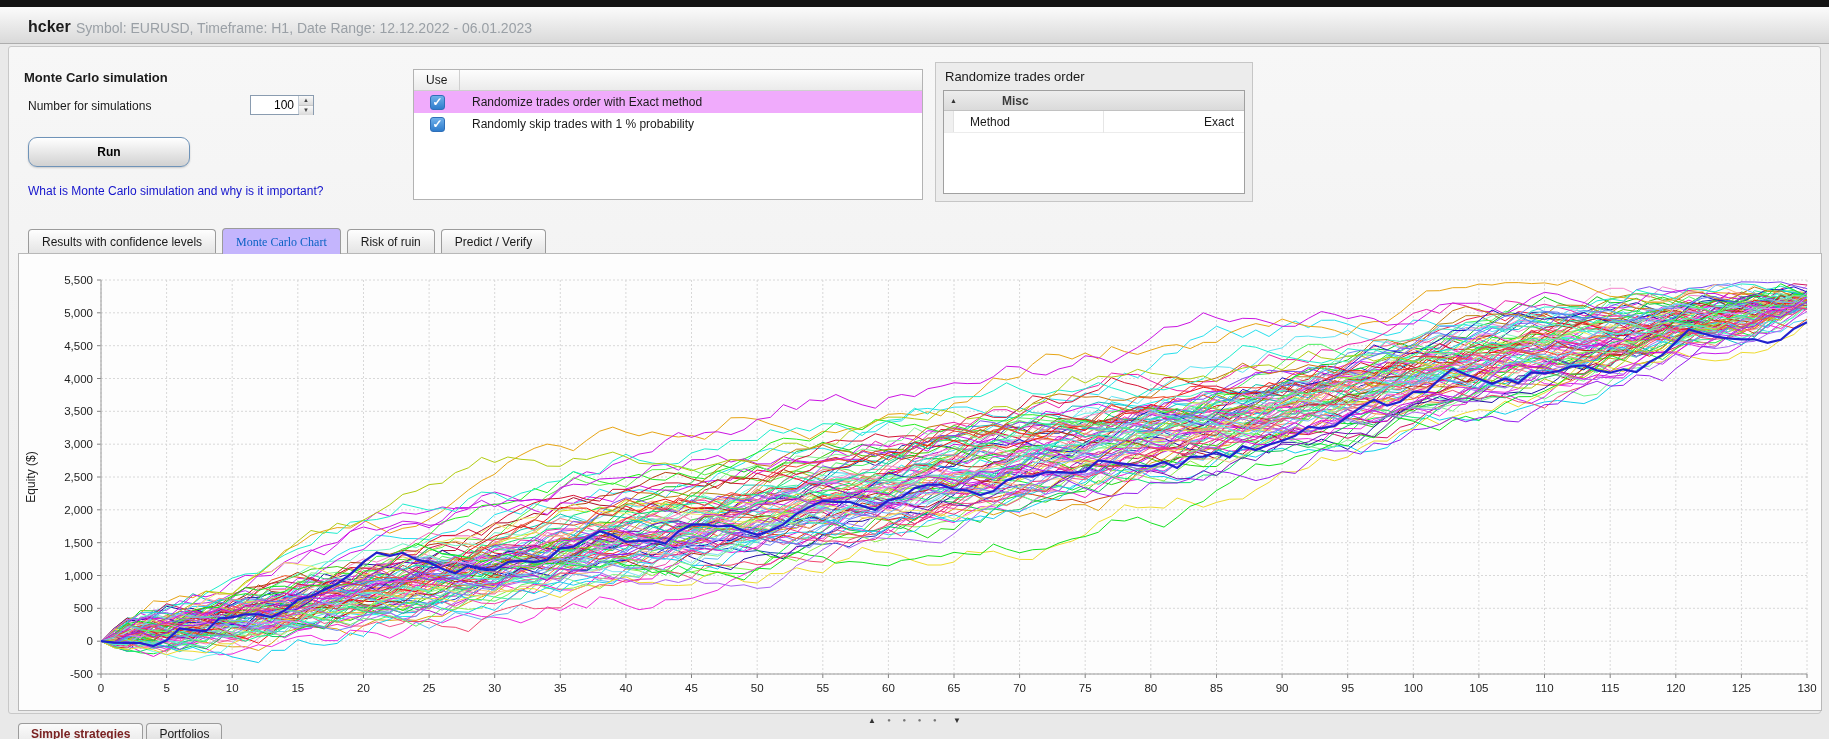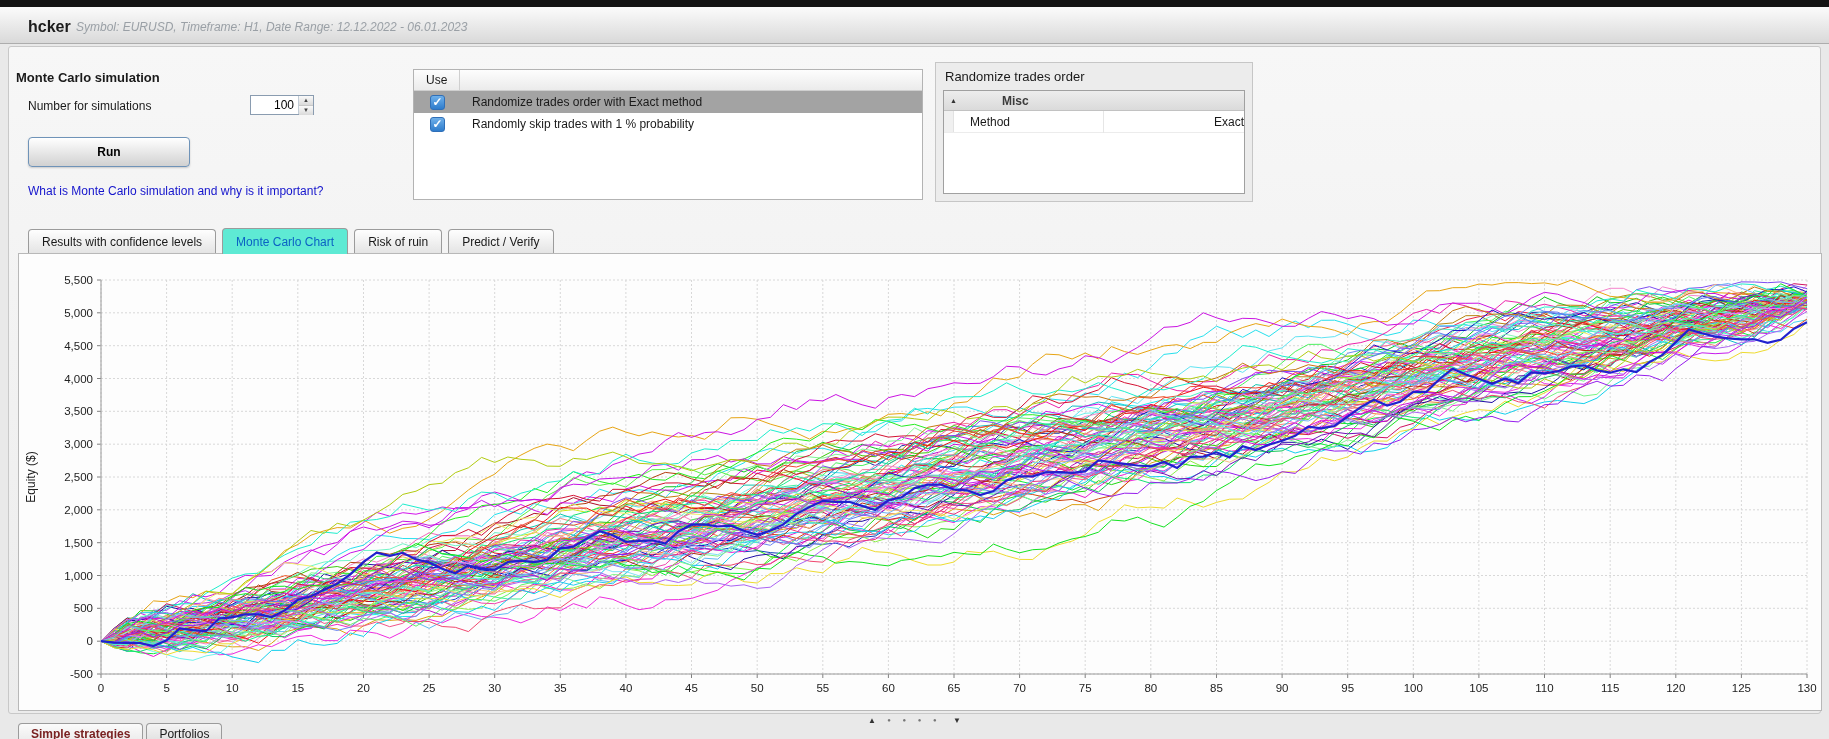--- a/index.html
+++ b/index.html
@@ -3,74 +3,74 @@
 <meta charset="utf-8">
 <style>
   * { margin:0; padding:0; box-sizing:border-box; }
   body { font-family:"Liberation Sans", sans-serif; background:#d0d0d0; }
   .screen { position:relative; width:1829px; height:739px; background:#e9e9e9; overflow:hidden; font-size:12px; color:#1a1a1a; }
 
   .top-strip { position:absolute; left:0; top:0; width:1829px; height:7px; background:#141414; }
   .header { position:absolute; left:0; top:7px; width:1829px; height:37px;
             background:linear-gradient(#fbfbfb,#d9d9d9); border-bottom:1px solid #adadad; }
   .hdr-title { position:absolute; left:28px; top:11px; font-size:16px; font-weight:bold; color:#1c1c1c; }
-  .hdr-sub   { position:absolute; left:76px; top:13px; font-size:12px; color:#9aa0a6;font-style:italic; }
+  .hdr-sub   { position:absolute; left:76px; top:13px; font-size:14px; color:#9aa0a6; }
 
   .main-panel { position:absolute; left:8px; top:46px; width:1813px; height:668px;
                 background:linear-gradient(#f7f7f7,#ececec); border:1px solid #c8c8c8; border-radius:3px; }
 
-  .mc-title { position:absolute; left:16px; top:70px; font-size:13px; font-weight:bold; }
+  .mc-title { position:absolute; left:24px; top:70px; font-size:13px; font-weight:bold; }
   .mc-label { position:absolute; left:28px; top:99px; }
   .spinner { position:absolute; left:250px; top:95px; width:64px; height:20px; display:flex;
              border:1px solid #8a9cb0; background:#fff; }
   .spinner input { flex:1; min-width:0; border:none; outline:none; text-align:right; padding-right:4px;
                    font:12px "Liberation Sans", sans-serif; background:#fff; }
   .spin-btns { width:15px; display:flex; flex-direction:column; border-left:1px solid #c2ccd6; }
   .spin-btn { flex:1; font-size:6px; line-height:9px; text-align:center; color:#444;
               background:linear-gradient(#fafafa,#dadada); cursor:pointer; }
   .spin-btn + .spin-btn { border-top:1px solid #c8c8c8; }
   .run-btn { position:absolute; left:28px; top:137px; width:162px; height:30px;
-             border:1px solid #6f93b8; border-radius:4px; background:linear-gradient(#ffffff,#d1d1d1);
+             border:1px solid #6f93b8; border-radius:9px; background:linear-gradient(#ffffff,#d1d1d1);
              font:bold 12px "Liberation Sans", sans-serif; cursor:pointer; box-shadow:0 1px 2px rgba(0,0,0,.18); }
   .mc-link { position:absolute; left:28px; top:184px; color:#1414cc; cursor:pointer; }
 
   .options-panel { position:absolute; left:413px; top:69px; width:510px; height:131px;
                    background:#fff; border:1px solid #b3b3b3; }
   .opt-header { display:flex; height:21px; background:linear-gradient(#fdfdfd,#ebebeb);
                 border-bottom:1px solid #cfcfcf; align-items:center; }
   .opt-header-use { width:46px; padding-left:12px; border-right:1px solid #cfcfcf; height:21px; line-height:21px; }
   .opt-header-rest { flex:1; height:21px; }
   .opt-row { display:flex; height:22px; align-items:center; cursor:pointer; }
-  .opt-row.selected { background:#a3a3a3; }
+  .opt-row.selected { background:#f0abfc; }
   .opt-check-cell { width:46px; display:flex; justify-content:center; }
   .opt-label { padding-left:12px; }
   .checkbox { width:15px; height:15px; border-radius:3px; border:1px solid #2f6fb8;
               background:linear-gradient(#6fb0ea,#2e7ccc); position:relative; cursor:pointer; }
   .checkbox.checked::after { content:"✓"; position:absolute; left:2px; top:-1px; color:#fff;
                              font-size:12px; font-weight:bold; }
 
   .rand-panel { position:absolute; left:935px; top:62px; width:318px; height:140px;
                 background:#ececec; border:1px solid #c6c6c6; }
   .rand-title { position:absolute; left:9px; top:6px; font-size:13px; font-weight:normal; }
   .prop-grid { position:absolute; left:7px; top:27px; width:302px; height:104px;
                background:#fff; border:1px solid #a0a0a0; }
   .prop-group { display:flex; align-items:center; height:20px; padding-left:6px;
                 background:linear-gradient(#ededed,#dadada); border-bottom:1px solid #c2c2c2;
                 font-weight:bold; color:#3c3c3c; cursor:pointer;gap:40px; }
   .prop-group .tri { font-size:7px; margin-right:5px; color:#333; }
   .prop-row { display:flex; height:22px; align-items:center; border-bottom:1px solid #ececec; cursor:pointer; }
   .prop-gutter { width:10px; align-self:stretch; background:#f0f0f0; border-right:1px solid #e2e2e2; }
   .prop-key { flex:1; padding-left:16px; border-right:1px solid #e6e6e6; height:22px; line-height:22px; }
-  .prop-value { width:140px; text-align:right; }
+  .prop-value { width:140px; text-align:right; padding-right:10px; }
 
   .tabs { position:absolute; left:28px; top:228px; display:flex; align-items:flex-end; }
   .tab { height:25px; line-height:24px; padding:0 13px; margin-right:6px;
          border:1px solid #9b9b9b; border-bottom:none; border-radius:4px 4px 0 0;
          background:linear-gradient(#fefefe,#e3e3e3); cursor:pointer; position:relative; z-index:1;text-align:right; }
-  .tab.selected { background:#5eead4; color:#0b62c4; height:26px; line-height:26px; z-index:3; }
+  .tab.selected { background:#c4b5fd; color:#0b62c4; height:26px; line-height:26px; z-index:3;font-family:Liberation Serif, serif; }
 
   .chart-panel { position:absolute; left:18px; top:253px; width:1804px; height:458px;
                  background:#fdfdfd; border:1px solid #b8b8b8; z-index:2; }
 
   .pager { position:absolute; left:0; top:712px; width:1829px; text-align:center; color:#555; }
   .pager .arrow { font-size:8px; color:#333; margin:0 8px; cursor:pointer; }
   .pager .dots { font-size:6px; letter-spacing:5px; color:#777; cursor:pointer; vertical-align:1px; }
 
   .bottom-tabs { position:absolute; left:18px; top:723px; display:flex; }
   .btab { height:22px; line-height:21px; padding:0 12px; margin-right:3px;

